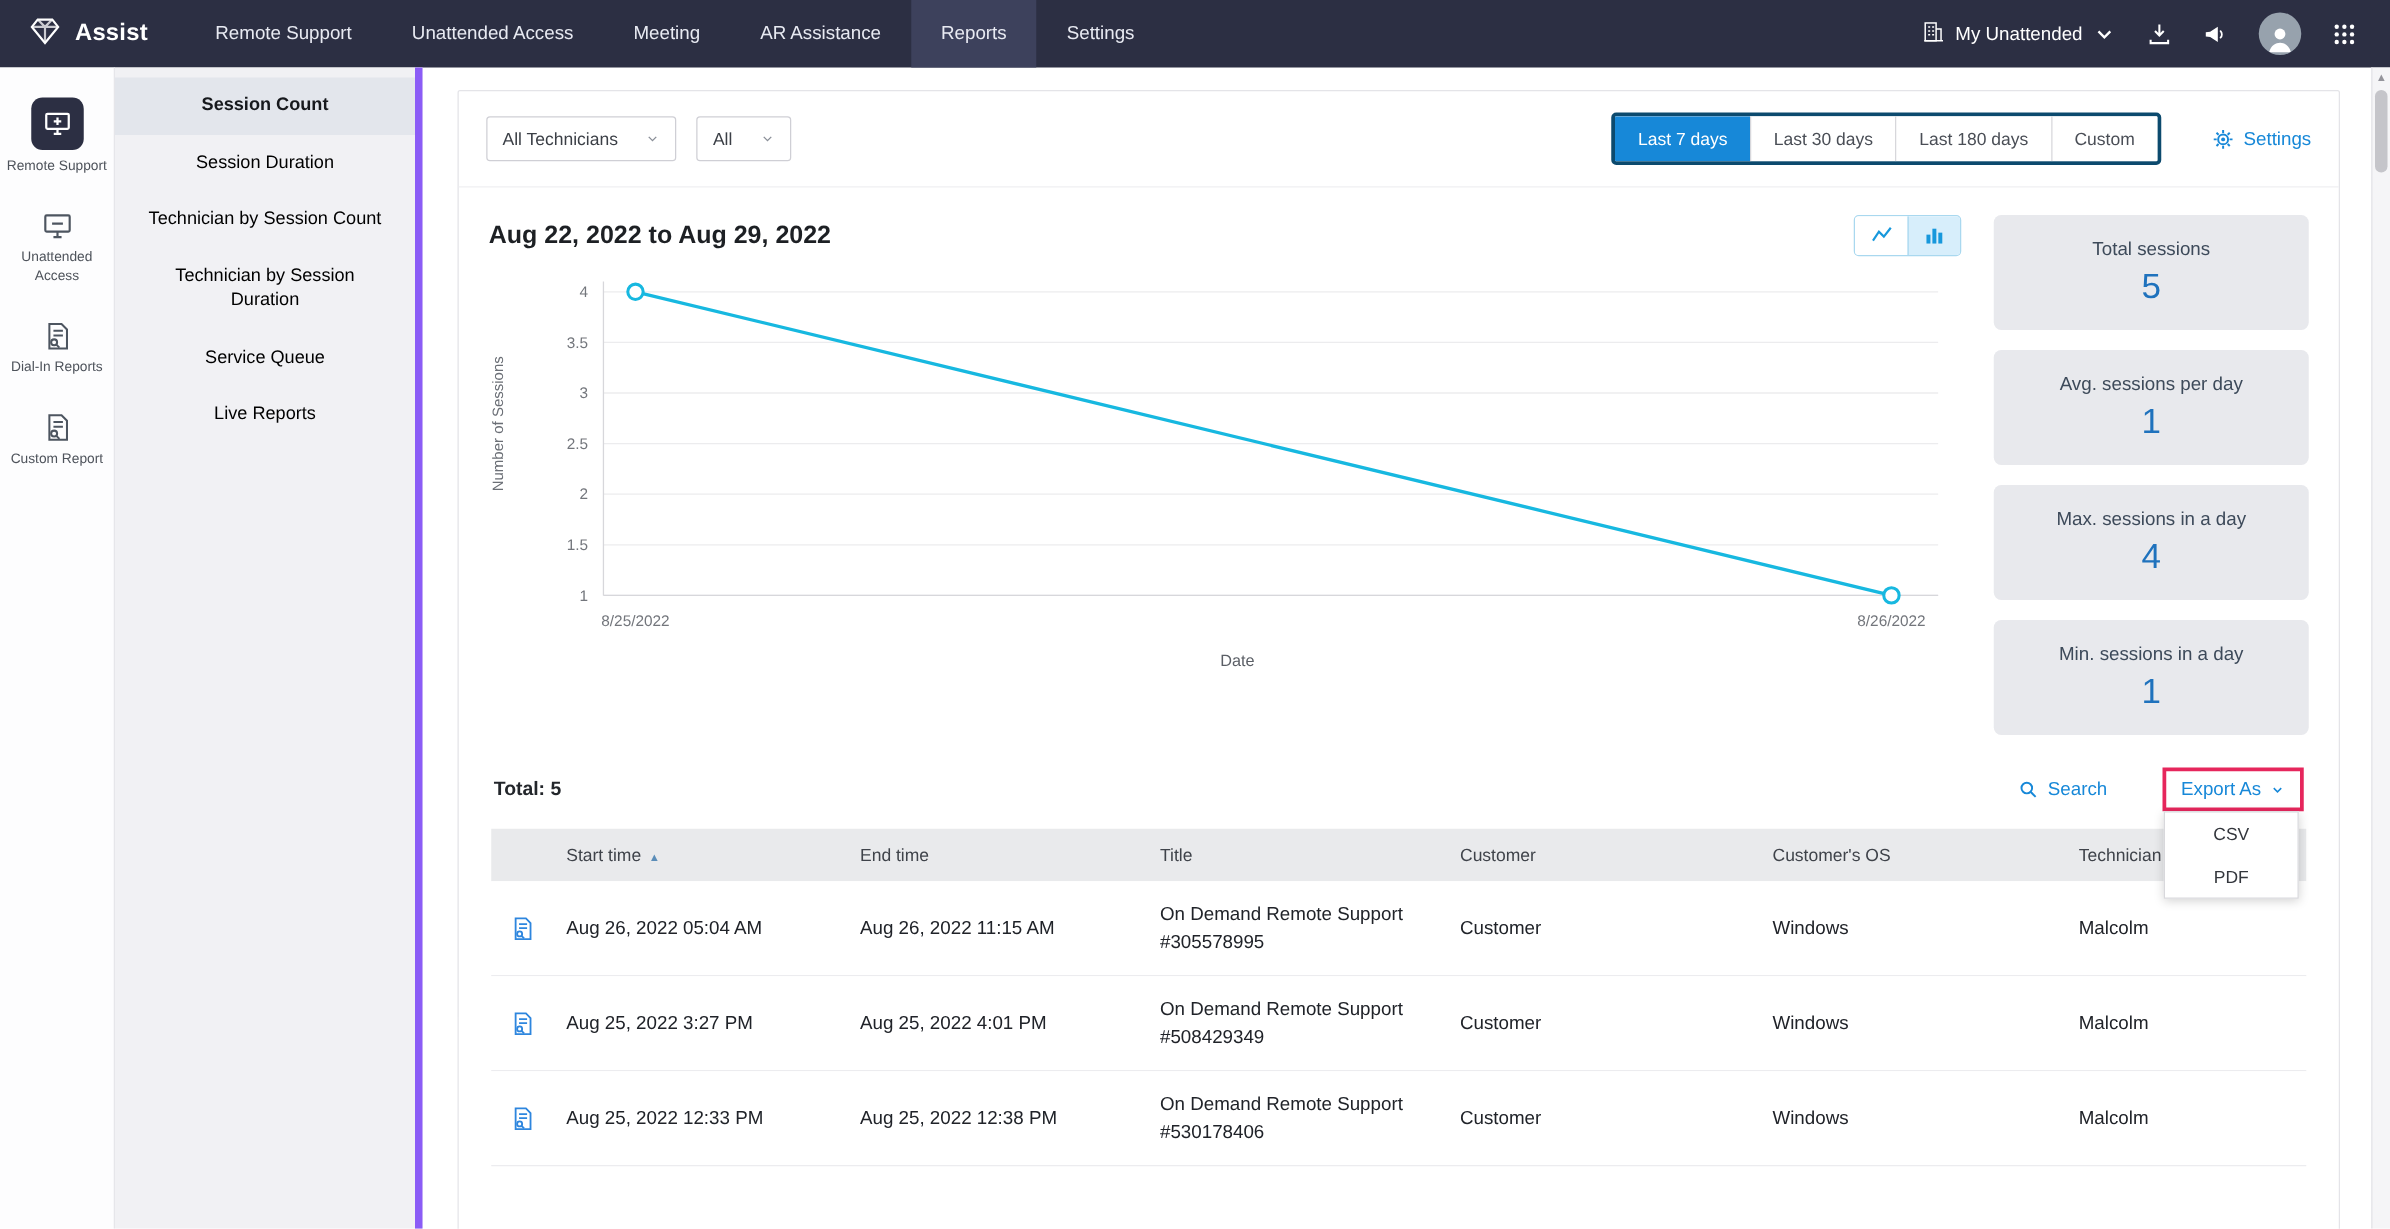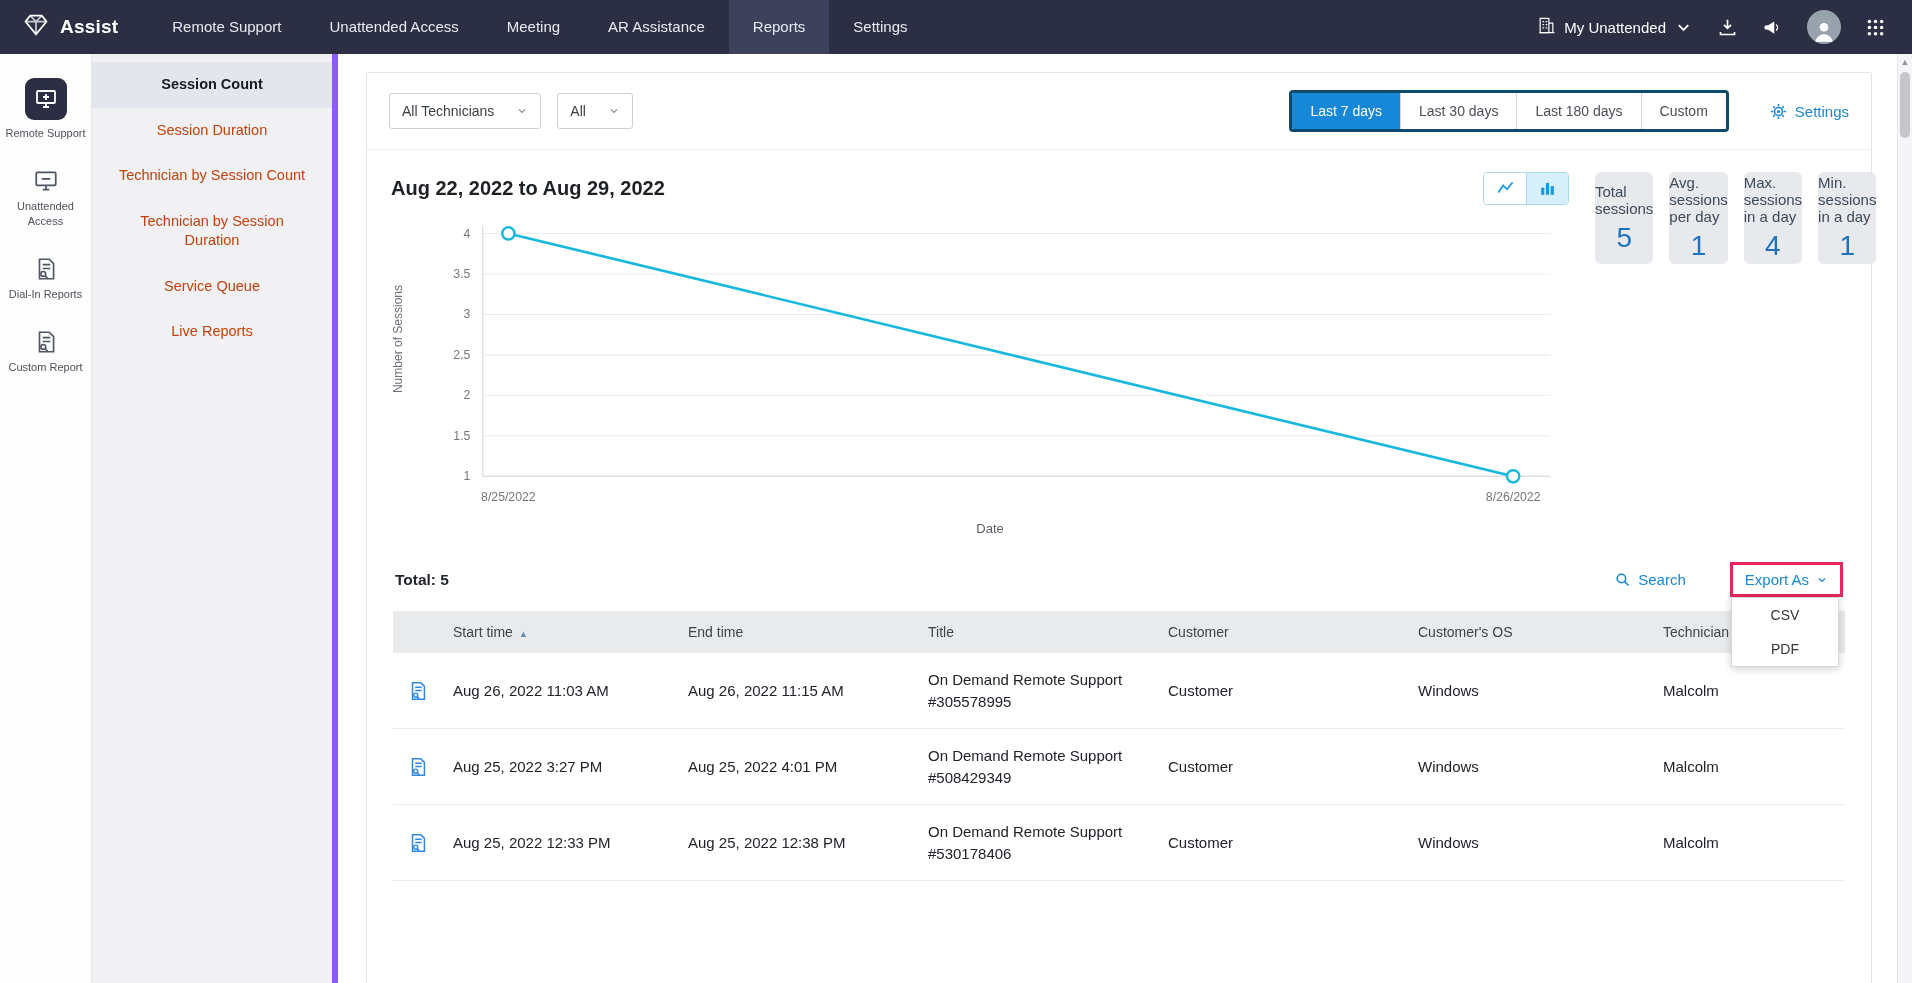--- a/index.html
+++ b/index.html
@@ -27,21 +27,21 @@
 
   
   .rail { width:92px; background:#fdfdfe; border-right:1px solid #e6e6ea; padding-top:24px; display:flex; flex-direction:column; align-items:center; gap:28px; }
   .rail-item { width:86px; text-align:center; font-size:11px; color:#4e535b; line-height:1.3; cursor:pointer; }
   .rail-tile { width:42px; height:42px; border-radius:9px; background:#2c2f43; margin:0 auto 6px; display:flex; align-items:center; justify-content:center; }
   .rail-tile svg { width:24px; height:24px; }
   .rail-ico { width:26px; height:26px; margin:0 auto 5px; display:block; }
 
   
   .sidebar { width:246px; background:#f1f1f4; border-right:6px solid #8b5cf6; padding-top:8px;text-align:center; }
-  .side-item { padding:13px 20px; font-size:14.5px; color:#c2410c; line-height:1.35; cursor:pointer; }
+  .side-item { padding:13px 20px; font-size:14.5px; color:#000000; line-height:1.35; cursor:pointer; }
   .side-item.active { background:#e3e6ec; font-weight:bold; color:#17191d; }
 
   
   .main { flex:1; padding:18px 40px 0 28px; position:relative; }
   .card { border:1px solid #e4e4e8; border-radius:2px; background:#fff; min-height:1000px; }
 
   
   .filterbar { display:flex; align-items:center; padding:17px 22px; gap:16px; border-bottom:1px solid #efeff2; }
   .select { display:flex; align-items:center; justify-content:space-between; gap:22px; border:1px solid #cfcfd5; border-radius:3px; padding:9px 12px; font-size:14px; color:#3b3f46; cursor:pointer; background:#fff; }
   .select .caret-g { width:12px; height:12px; color:#8a8f98; }
@@ -60,21 +60,21 @@
   .chart-toggle { display:flex; border:1px solid #a9d8ef; border-radius:4px; overflow:hidden; }
   .toggle-btn { width:42px; height:31px; display:flex; align-items:center; justify-content:center; background:#fff; border:none; cursor:pointer; }
   .toggle-btn.shaded { background:#d7eefb; border-left:1px solid #a9d8ef; }
   .toggle-btn svg { width:19px; height:19px; }
   .chart-wrap { position:relative; padding-left:20px; }
   .ylabel { writing-mode:vertical-rl; transform:rotate(180deg); position:absolute; left:0; top:70px; font-size:12px; color:#6b6f76; }
   #chart-svg { display:block; width:100%; }
   #chart-svg .tick { font:12px "Liberation Sans", sans-serif; fill:#73767c; }
   .xlabel { text-align:center; font-size:13px; color:#5b5f66; margin-top:4px; }
 
-  .stats-col { width:252px; display:flex; gap:16px; padding-top:2px; }
+  .stats-col { width:252px; display:flex; flex-direction:column; gap:16px; padding-top:2px; }
   .stat-card { background:#e8e9ed; border-radius:6px; height:92px; display:flex; flex-direction:column; align-items:center; justify-content:center; gap:5px; }
   .stat-label { font-size:15px; color:#3d4a5a; }
   .stat-value { font-size:28px; color:#1f72bd; }
 
   
   .total-row { display:flex; align-items:center; padding:20px 28px 14px; position:relative; }
   .total-text { font-size:15.5px; font-weight:bold; color:#23262b; }
   .actions { margin-left:auto; display:flex; align-items:center; gap:44px; }
   .search-link { display:flex; align-items:flex-start; gap:7px; color:#1788d8; font-size:15px; cursor:pointer; }
   .search-link svg { width:17px; height:17px; }
@@ -351,21 +351,21 @@
           <div class="th">Technician</div>
         </div>
 
         <div class="tgrid trow">
           <svg class="row-ico" viewBox="0 0 24 24" fill="none" stroke="#2e86de" stroke-width="1.6">
               <path d="M6 3h9l4 4v14H6z"></path>
               <path d="M9 8h7M9 11.5h7"></path>
               <circle cx="9.5" cy="16.5" r="2.2"></circle>
               <path d="M11.2 18.2l2.2 2.2"></path>
             </svg>
-          <div class="cell">Aug 26, 2022 11:03 AM</div>
+          <div class="cell">Aug 26, 2022 05:04 AM</div>
           <div class="cell">Aug 26, 2022 11:15 AM</div>
           <div class="cell">On Demand Remote Support #305578995</div>
           <div class="cell">Customer</div>
           <div class="cell">Windows</div>
           <div class="cell">Malcolm</div>
         </div>
 
         <div class="tgrid trow">
           <svg class="row-ico" viewBox="0 0 24 24" fill="none" stroke="#2e86de" stroke-width="1.6">
               <path d="M6 3h9l4 4v14H6z"></path>

